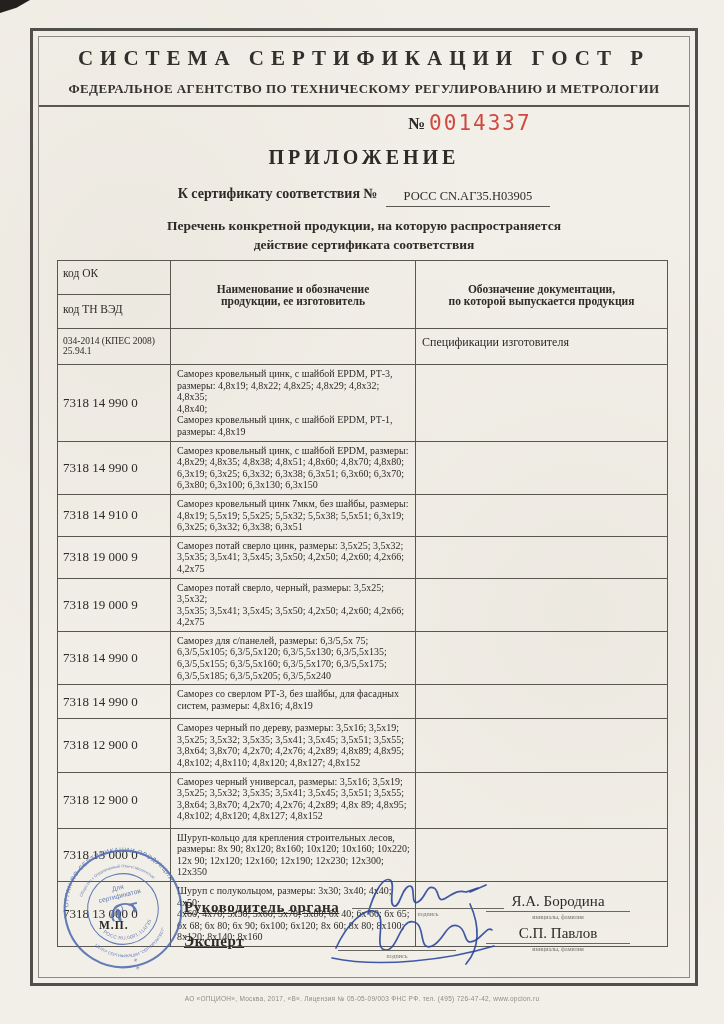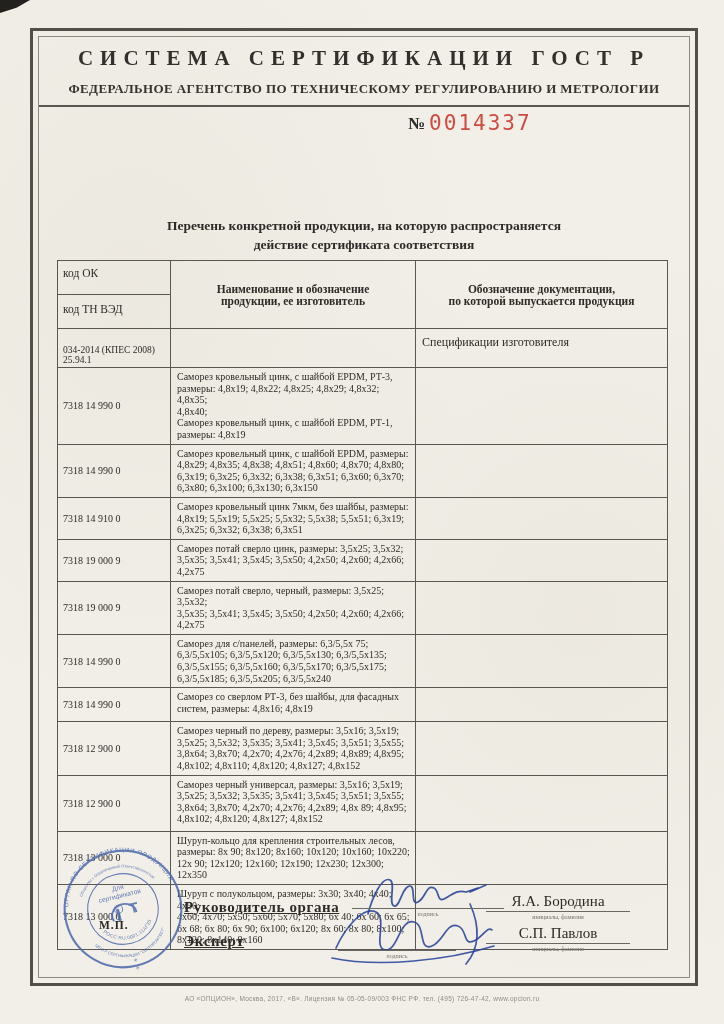--- a/index.html
+++ b/index.html
@@ -46,23 +46,23 @@
   table.products th, table.products td { border:1px solid #5a5751; overflow:hidden; }
   col.c1 { width:113px; } col.c2 { width:245px; } col.c3 { width:252px; }
   thead tr { height:68px; }
   th { font-weight:normal; vertical-align:top;margin-left:21px; }
   .th-codes { padding:0; }
   .th-codes .code-ok { height:34px; border-bottom:1px solid #5a5751;
     padding:6px 4px 0 5px; text-align:left; font-size:11.5px; }
   .th-codes .code-tn { padding:8px 4px 0 5px; text-align:left; font-size:11.5px; }
   .th-name, .th-doc { font-size:11.5px; font-weight:bold; text-align:center;
     vertical-align:middle; padding:2px 6px; }
-  td.c-code { font-size:10px; text-align:left; vertical-align:middle;
+  td.c-code { font-size:13px; text-align:left; vertical-align:middle;
     padding:2px 2px 2px 5px; }
-  td.c-code.top { vertical-align:top; font-size:9.5px; padding-top:16px; }
+  td.c-code.top { vertical-align:top; font-size:9.5px; padding-top:7px; }
   td.c-name { font-size:10px; line-height:11.6px; text-align:left; vertical-align:top;
     padding:3px 4px 3px 6px; }
   td.c-doc { font-size:12px; text-align:left; vertical-align:top; padding:6px 4px 2px 6px; }
   .pre { white-space:pre-line; }
 
   .sig-label { position:absolute; font-size:15px; font-weight:bold; letter-spacing:0.6px;text-decoration:underline; }
   .sig-label.head { left:184px; top:899px; }
   .sig-label.expert { left:184px; top:933px; }
   .sig-line { position:absolute; border-bottom:1px solid #6b6862; }
   .sig-caption { position:absolute; font-size:6px; color:#77746d; text-align:center; }
@@ -95,20 +95,24 @@
 
   <div class="h-title">СИСТЕМА СЕРТИФИКАЦИИ ГОСТ Р</div>
   <div class="h-sub">ФЕДЕРАЛЬНОЕ АГЕНТСТВО ПО ТЕХНИЧЕСКОМУ РЕГУЛИРОВАНИЮ И МЕТРОЛОГИИ</div>
   <div class="h-sep"></div>
 
   <div class="cert-no">
     <span class="no-sign">№</span>
     <span class="no-digits">0014337</span>
   </div>
 
+  <div class="app-title">ПРИЛОЖЕНИЕ</div>
+  <div class="cert-line">
+    <span>К сертификату соответствия №</span><span class="cert-value">РОСС CN.АГ35.Н03905</span>
+  </div>
   <div class="list-sub l1">Перечень конкретной продукции,  на которую распространяется</div>
   <div class="list-sub l2">действие сертификата соответствия</div>
 
   <table class="products">
     <colgroup>
         <col class="c1">
         <col class="c2">
         <col class="c3">
       </colgroup>
     <thead>

